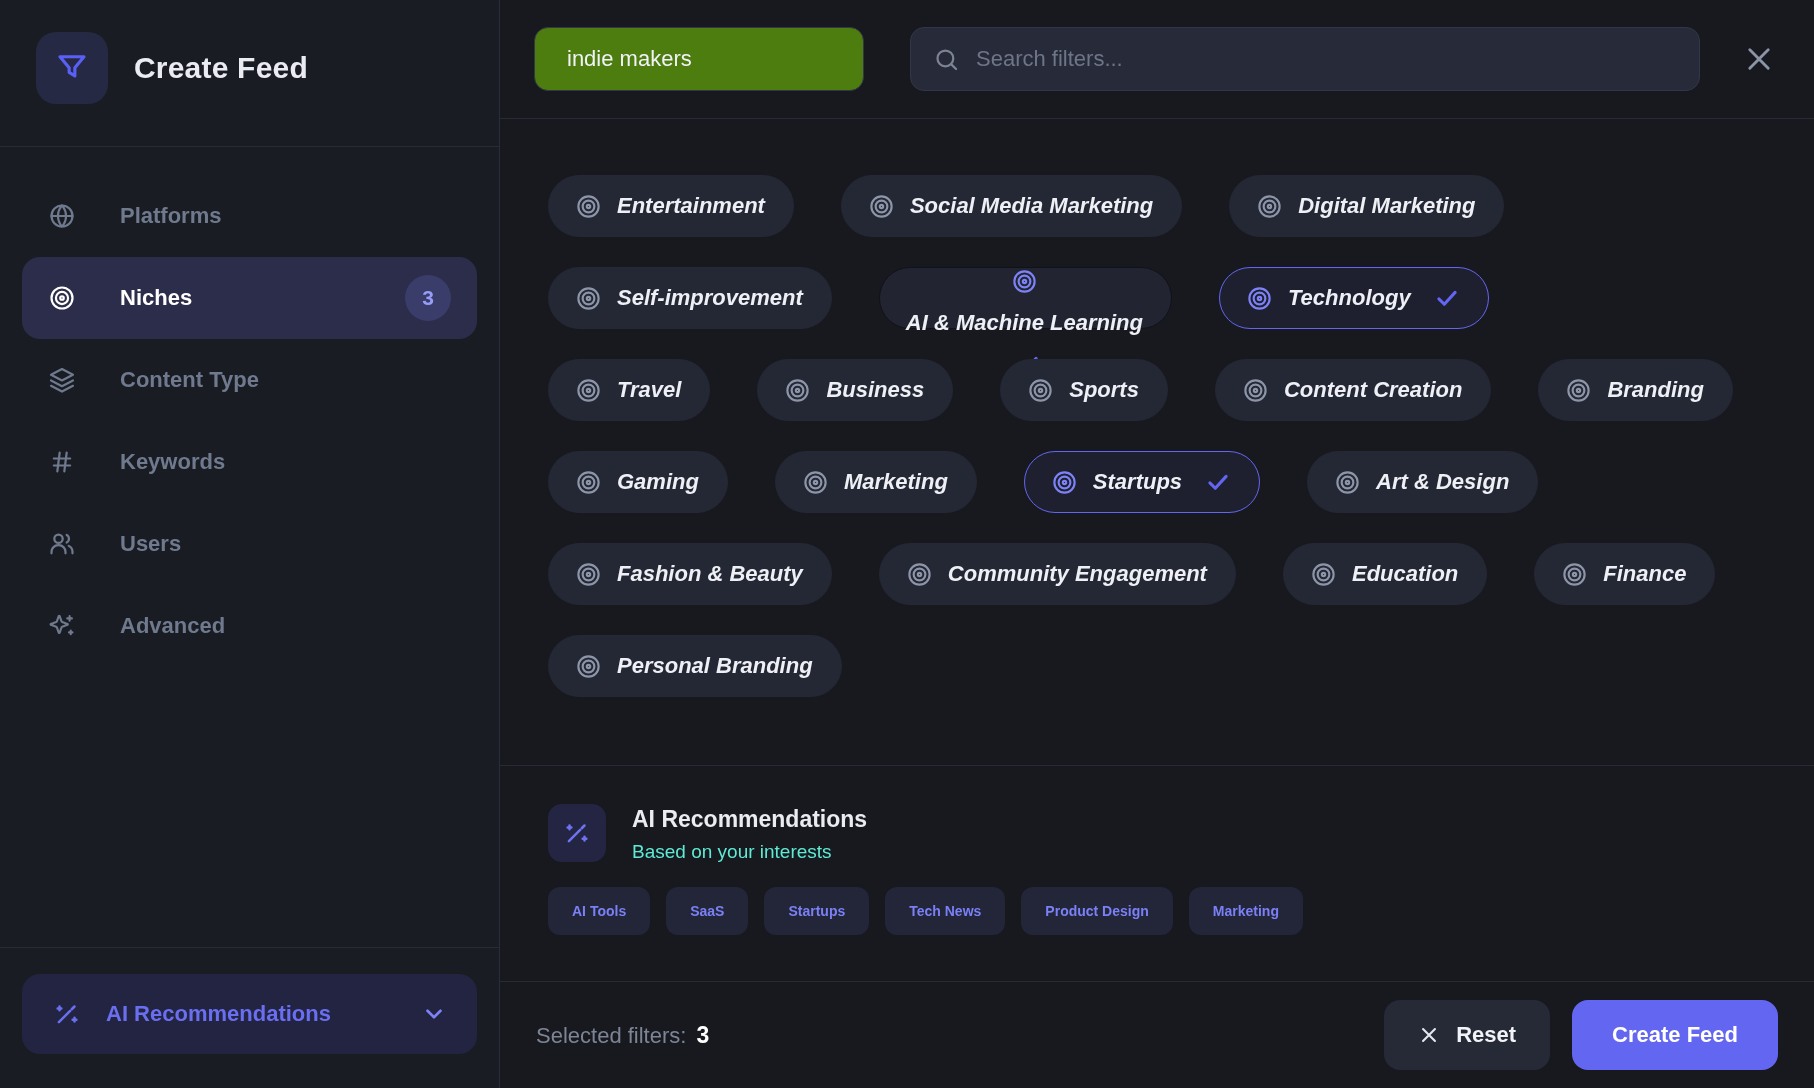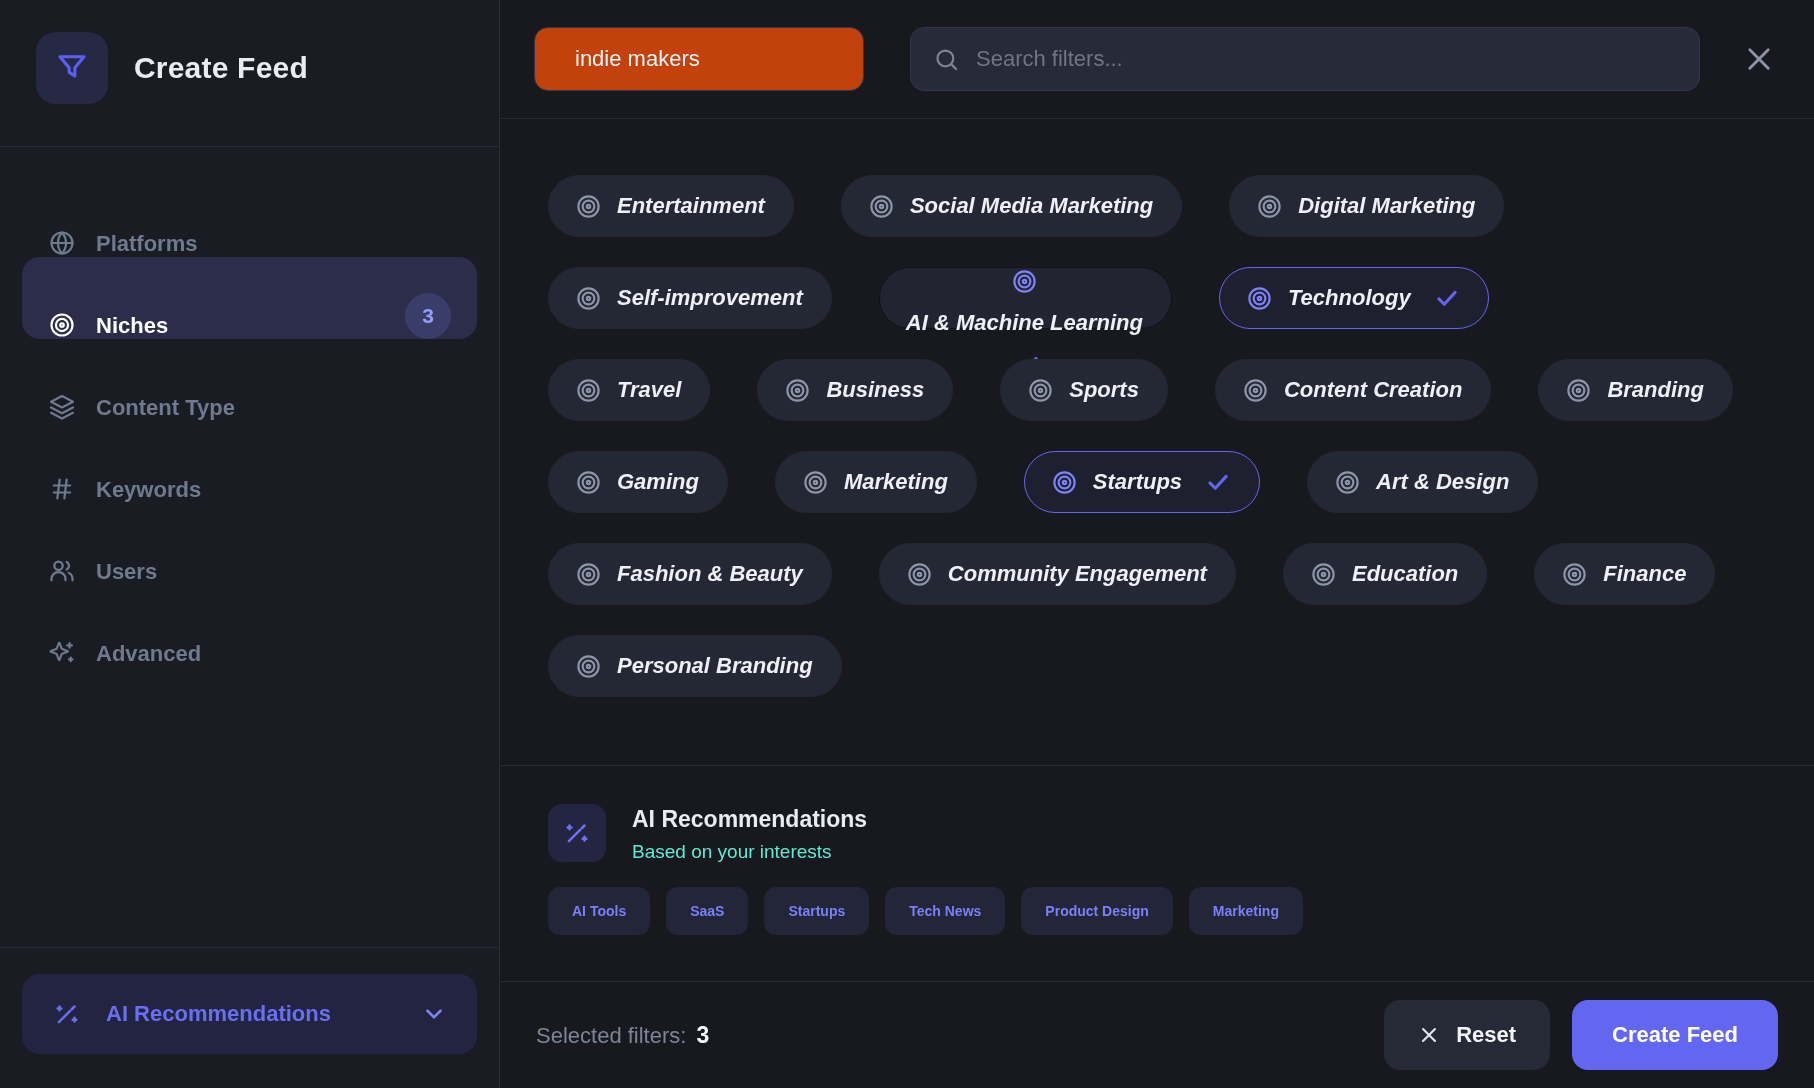--- a/index.html
+++ b/index.html
@@ -9,39 +9,39 @@
   .app { display:flex; width:1814px; height:1088px; }
 
   
   .sidebar { flex:0 0 500px; background:#1a1c24; border-right:1px solid #282c38; display:flex; flex-direction:column; }
   .sb-header { display:flex; align-items:center; gap:26px; padding:32px 34px 42px 36px; }
   .sb-logo { width:72px; height:72px; border-radius:20px; background:#262944; display:flex; align-items:center; justify-content:center; color:#5a5ff6; }
   .sb-logo svg { width:36px; height:36px; }
   .sb-title { font-size:30px; font-weight:700; color:#eaecf2; letter-spacing:.2px; }
   .sb-div { height:1px; background:#272b36; }
   .nav { padding:28px 22px 0 22px; display:flex; flex-direction:column; }
-  .nav-item { display:flex; align-items:flex-end; gap:20px; height:82px; padding:0 26px; border-radius:18px;
+  .nav-item { display:flex; align-items:center; gap:44px; height:82px; padding:0 26px; border-radius:18px;
               color:#6f7a8e; font-size:22px; font-weight:600; cursor:pointer; }
   .nav-item.active { background:#2b2d4a; color:#ffffff; }
   .icon { display:inline-flex; align-items:center; justify-content:center; }
   .nav-item .icon { width:28px; height:28px; }
   .icon svg { width:100%; height:100%; }
   .badge { margin-left:auto; width:46px; height:46px; border-radius:50%; background:#3a3d6a; color:#969df8;
            display:flex; align-items:center; justify-content:center; font-size:21px; font-weight:700; }
   .sb-footer { margin-top:auto; border-top:1px solid #272b36; padding:26px 22px 34px 22px; }
   .ai-btn { height:80px; background:#222441; border-radius:18px; display:flex; align-items:center; gap:24px;
             padding:0 30px; color:#6a6ff1; font-size:22px; font-weight:700; cursor:pointer; }
   .ai-btn .icon { width:30px; height:30px; }
   .ai-btn .chev { margin-left:auto; width:26px; height:26px; color:#7d82f4; }
 
   
   .main { flex:1; display:flex; flex-direction:column; background:#17191f; min-width:0; }
   .main-header { display:flex; align-items:center; gap:36px; padding:27px 38px 27px 34px; border-bottom:1px solid #272b36; }
-  .feed-input { width:330px; height:64px; background:#c2410c; border:1px solid #323648; border-radius:14px;
-                color:#f1f3f7; font-size:22px; padding:0 40px; outline:none; font-family:"Liberation Sans",sans-serif; }
+  .feed-input { width:330px; height:64px; background:#4d7c0f; border:1px solid #323648; border-radius:14px;
+                color:#f1f3f7; font-size:22px; padding:0 32px; outline:none; font-family:"Liberation Sans",sans-serif; }
   .search-box { width:790px; height:64px; background:#272a38; border:1px solid #323648; border-radius:14px;
                 display:flex; align-items:center; gap:16px; padding:0 22px;margin-left:10px; }
   .search-box .icon { width:27px; height:27px; color:#79819203; color:#7b8394; }
   .search-box input { flex:1; background:transparent; border:none; outline:none; color:#e8eaf0; font-size:22px;
                       font-family:"Liberation Sans",sans-serif; }
   .search-box input::placeholder { color:#6d7587; }
   .close-btn { margin-left:auto; width:34px; height:34px; color:#8d94a6; background:none; border:none; cursor:pointer; }
   .close-btn svg { width:100%; height:100%; }
 
   .chips-area { padding:56px 48px 38px 48px; }

